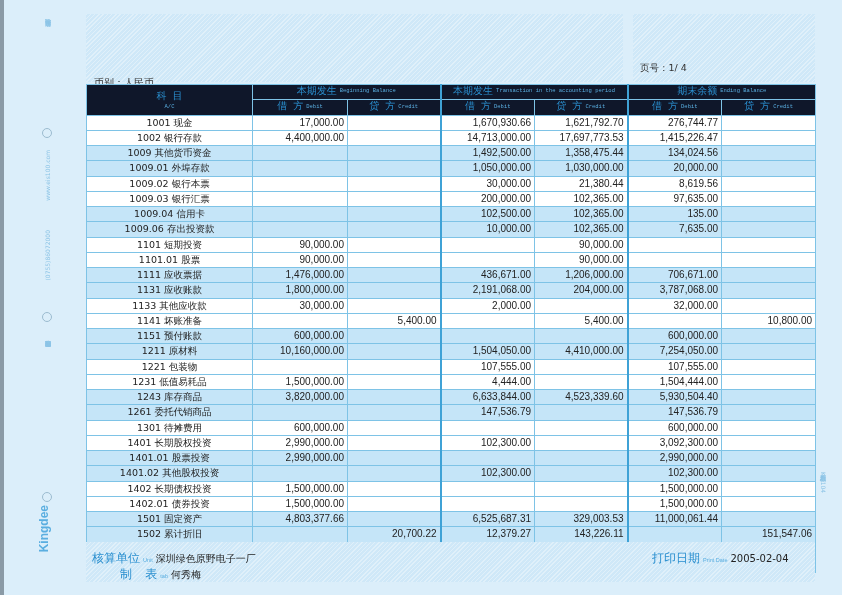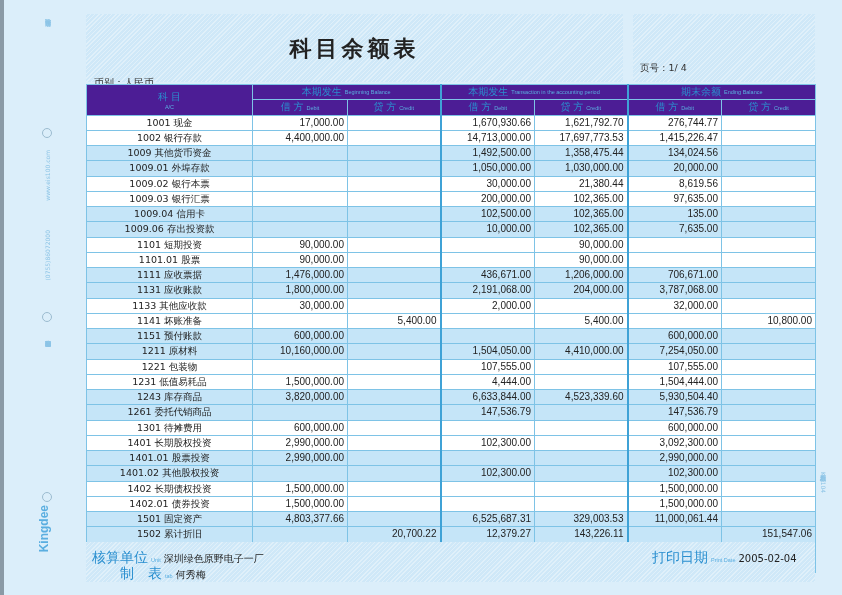--- a/index.html
+++ b/index.html
@@ -10,31 +10,31 @@
     background-image:repeating-linear-gradient(135deg,rgba(255,255,255,0.35) 0 1px,rgba(255,255,255,0) 1px 3px);}
   .title-block{position:absolute;left:86px;top:14px;width:537px;height:68px;}
   .title{position:absolute;left:0;width:100%;top:20px;text-align:center;font-size:22px;font-weight:bold;letter-spacing:4px;color:#222;font-family:"DejaVu Sans",sans-serif;}
   .currency{position:absolute;left:8px;top:46px;font-size:10px;color:#333;font-family:"DejaVu Sans",sans-serif;margin-top:16px;}
   .period-block{position:absolute;left:633px;top:14px;width:182px;height:68px;}
   .period-block .line{position:absolute;left:7px;font-size:9.5px;color:#333;font-family:"DejaVu Sans",sans-serif;white-space:nowrap;}
   table.ledger{position:absolute;left:86px;top:84px;border-collapse:collapse;table-layout:fixed;width:729px;
     font-size:10px;}
   table.ledger td, table.ledger th{border:1px solid #7ec3e6;padding:0 3px;height:14.25px;line-height:14px;white-space:nowrap;overflow:hidden;}
   table.ledger{border:1.5px solid #3fa2d6;}
-  th{background:#4c1d95;color:#2a8fcf;font-weight:normal;font-size:10px;font-family:Liberation Sans, sans-serif;margin-left:22px;}
+  th{background:#0f172a;color:#2a8fcf;font-weight:normal;font-size:10px;font-family:Liberation Mono, monospace;margin-left:22px;}
   th .en{font-size:5.5px;color:#5aaee0;margin-left:3px;line-height:6px;display:inline-block;vertical-align:middle;text-align:left;}
   th.acct-h{line-height:11px;}
   th.acct-h .en2{display:block;font-size:5.5px;color:#5aaee0;line-height:6px;}
   td.acct{text-align:center;color:#222;font-family:"DejaVu Sans",sans-serif;font-size:9.5px;}
   td.num{text-align:right;color:#222;font-family:"Liberation Sans",sans-serif;font-size:10px;}
   tr.w td{background:#ffffff;}
   tr.b td{background:#c5e5f8;}
   .col-sep{border-left:2px solid #3fa2d6 !important;}
   .footer{position:absolute;left:86px;top:542px;width:729px;height:40px;}
-  .footer .lbl{color:#2a8fcf;font-size:14px;font-family:Liberation Serif, serif;}
+  .footer .lbl{color:#2a8fcf;font-size:12px;font-family:Liberation Sans, sans-serif;}
   .footer .en{color:#5aaee0;font-size:5.5px;margin:0 3px;}
   .footer .val{color:#222;font-size:10px;font-family:"DejaVu Sans",sans-serif;}
   .f1{position:absolute;left:6px;top:6px;white-space:nowrap;}
   .f2{position:absolute;left:6px;top:22px;white-space:nowrap;}
   .f3{position:absolute;left:566px;top:6px;white-space:nowrap;}
   .vtext{position:absolute;writing-mode:vertical-rl;transform:rotate(180deg);color:#8cc4e6;font-size:6px;white-space:nowrap;font-family:"DejaVu Sans",sans-serif;}
   .hole{position:absolute;left:42px;width:8px;height:8px;border:1px solid #9bbcd0;border-radius:50%;}
   .brand{position:absolute;left:37px;top:505px;writing-mode:vertical-rl;transform:rotate(180deg);color:#5aaee0;font-weight:bold;font-size:12px;font-family:"Liberation Sans",sans-serif;}
   .formcode{position:absolute;left:818px;top:470px;writing-mode:vertical-rl;color:#8cc4e6;font-size:6px;white-space:nowrap;font-family:"DejaVu Sans",sans-serif;}
 </style>
@@ -46,21 +46,20 @@
 <div class="vtext" style="left:44px;top:30px;">监制单位 制表单位</div>
 <div class="hole" style="top:128px;"></div>
 <div class="vtext" style="left:44px;top:150px;">www.eis100.com</div>
 <div class="vtext" style="left:44px;top:230px;">(0755)86072000</div>
 <div class="hole" style="top:312px;"></div>
 <div class="vtext" style="left:44px;top:352px;">深圳市金蝶软件科技有限公司印制</div>
 <div class="hole" style="top:492px;"></div>
 <div class="brand">Kingdee</div>
 
 <div class="title-block hatch">
-  <div class="title">科目余额表</div>
   <div class="currency">币别：人民币</div>
 </div>
 
 <div class="period-block hatch">
   <div class="line" style="top:48px;">页号：1/ 4</div>
 </div>
 
 <table class="ledger">
   <colgroup>
     <col style="width:166px">

